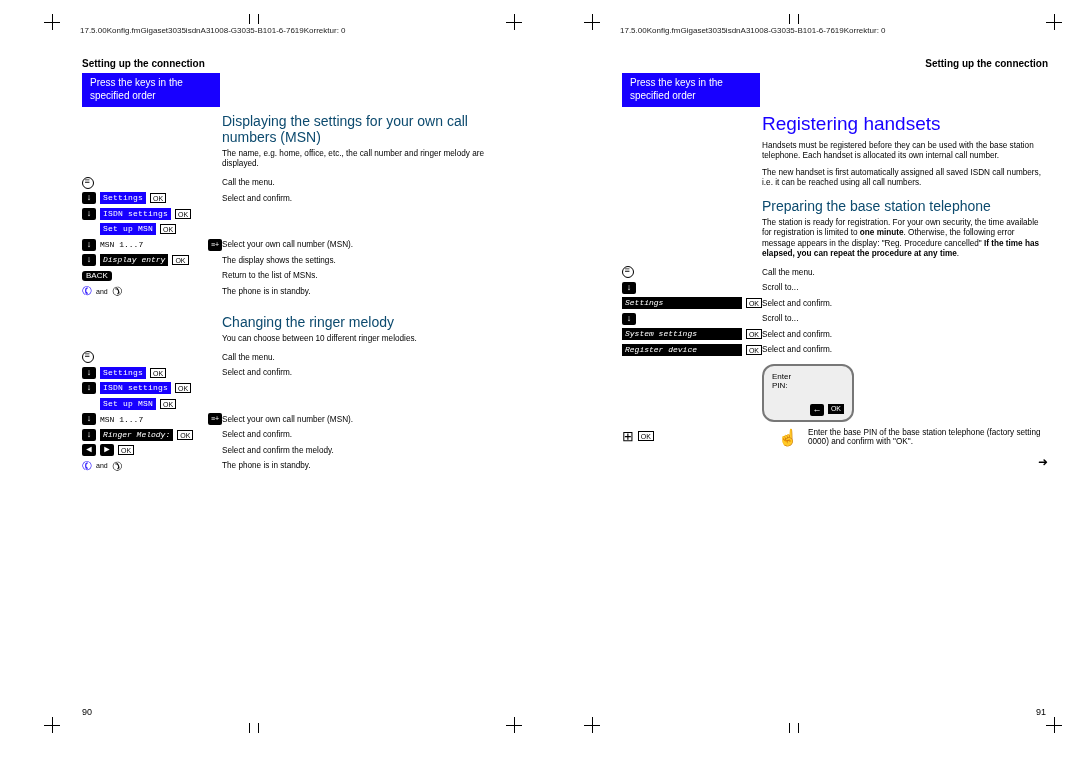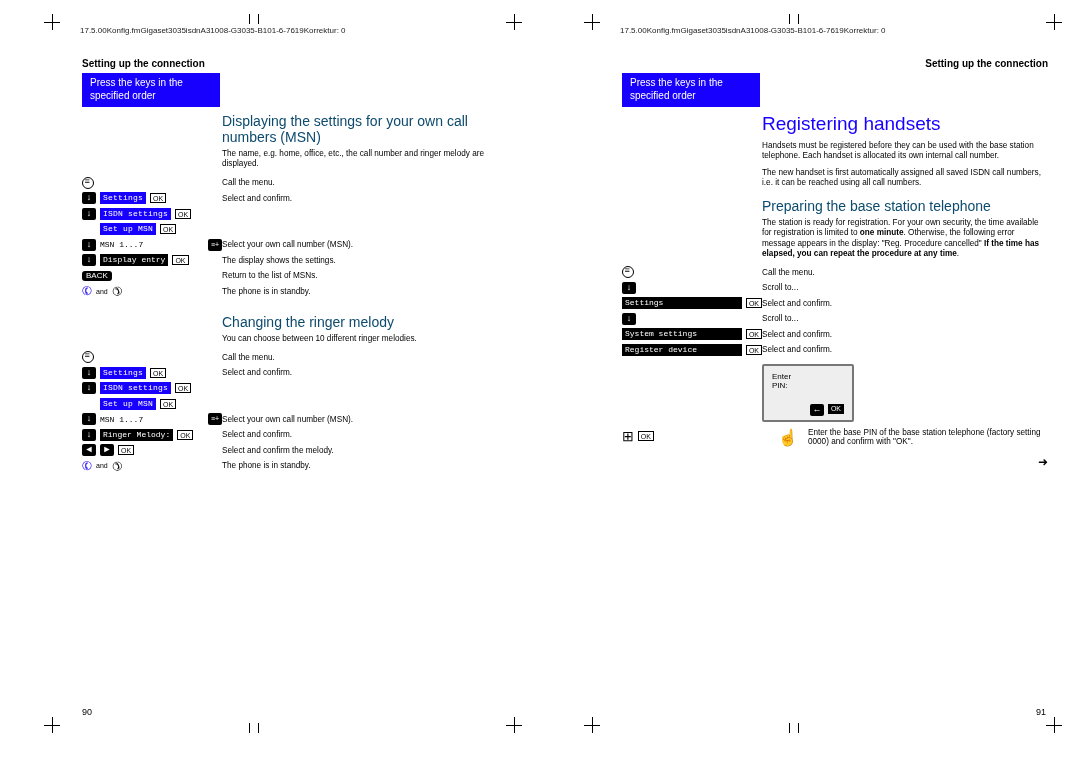--- a/index.html
+++ b/index.html
@@ -22,36 +22,36 @@
   .blue-tab { background:#1800ff; color:#fff; font-size:10px; padding:4px 8px 5px 8px; width:138px; line-height:1.25; }
   .h2 { color:#0c4a6e; font-size:14px; font-weight:400; margin:6px 0 4px 0; line-height:1.15; }
   .h1 { color:#1800ff; font-size:19px; font-weight:400; margin:6px 0 6px 0; }
   .body { font-size:8.2px; line-height:1.25; margin:2px 0 6px 0; }
   .body.small-indent { margin-left: 140px; }
   .steps { font-size:8.2px; }
   .step { display:flex; align-items:center; min-height:14px; margin: 1.5px 0; }
   .leftcol { width:140px; display:flex; align-items:center; gap:4px; justify-content:flex-start; }
   .rightcol { flex:1; }
   .disp { background:#1800ff; color:#fff; padding:0px 3px; font-size:8px; font-family:"Courier New",monospace; letter-spacing:0.2px; display:inline-block; height:12px; line-height:12px; }
-  .disp-inv { background:#000; color:#fff; padding:0px 3px; font-size:8px; font-family:"Courier New",monospace; height:12px; line-height:12px; display:inline-block; }
+  .disp-inv { background:#000; color:#fff; padding:0px 3px; font-size:8px; font-family:"Courier New",monospace; height:12px; line-height:12px; display:inline-block;font-style:italic; }
   .ok-black { background:#000; color:#fff; font-size:7px; padding:1px 3px; display:inline-block; height:10px; line-height:8px; }
   .ok-box { border:1px solid #000; font-size:7px; padding:0 2px; display:inline-block; height:10px; line-height:9px;}
   .pill { display:inline-block; background:#000; color:#fff; border-radius:3px; font-size:8px; padding:0 4px; height:10px; line-height:10px; }
   .key-arrow { display:inline-block; width:14px; height:12px; background:#000; color:#fff; font-size:9px; text-align:center; line-height:11px; border-radius:2px; }
   .key-list { display:inline-block; width:14px; height:12px; background:#000; color:#fff; font-size:7px; text-align:center; line-height:11px; border-radius:2px;}
   .icon-menu { display:inline-block; width:12px;height:12px;border:1.2px solid #000;border-radius:50%;position:relative;}
   .icon-menu::before{content:"≡";position:absolute;top:-2px;left:1.5px;font-size:9px;}
   .handset-up { display:inline-block; color:#1800ff; font-size:12px; transform:rotate(-25deg); }
   .handset-down { display:inline-block; color:#000; font-size:12px; transform:rotate(135deg);}
   .msn { font-family:"Courier New",monospace; font-size:8px;}
   .leftcol.right-al { justify-content:flex-start; padding-right:8px; }
   .pagenum { position:absolute; bottom:46px; font-size:9px;margin-top:12px; }
   .pagenum.left { left:82px; }
   .pagenum.right { right:34px; }
-  .mini-screen { border:2px solid #777; border-radius:2px; width:92px; height:58px; background:#eee; padding:6px 8px 4px 8px; font-size:8px; display:flex; flex-direction:column; justify-content:space-between; margin-left:84px; margin-top:6px;}
+  .mini-screen { border:2px solid #777; border-radius:12px; width:92px; height:58px; background:#eee; padding:6px 8px 4px 8px; font-size:8px; display:flex; flex-direction:column; justify-content:space-between; margin-left:84px; margin-top:6px;}
   .mini-screen .btm { display:flex; justify-content:flex-end; gap:4px; }
   .touch-row { display:flex; align-items:flex-start; gap:10px; margin-top:6px; font-size:8.2px;}
   .hand { margin-left:6px; }
   .continue { text-align:right; font-size:12px; margin-top:8px; }
   .spacer { height:8px; }
 </style>
 </head>
 <body>
 
 <div class="spread">

